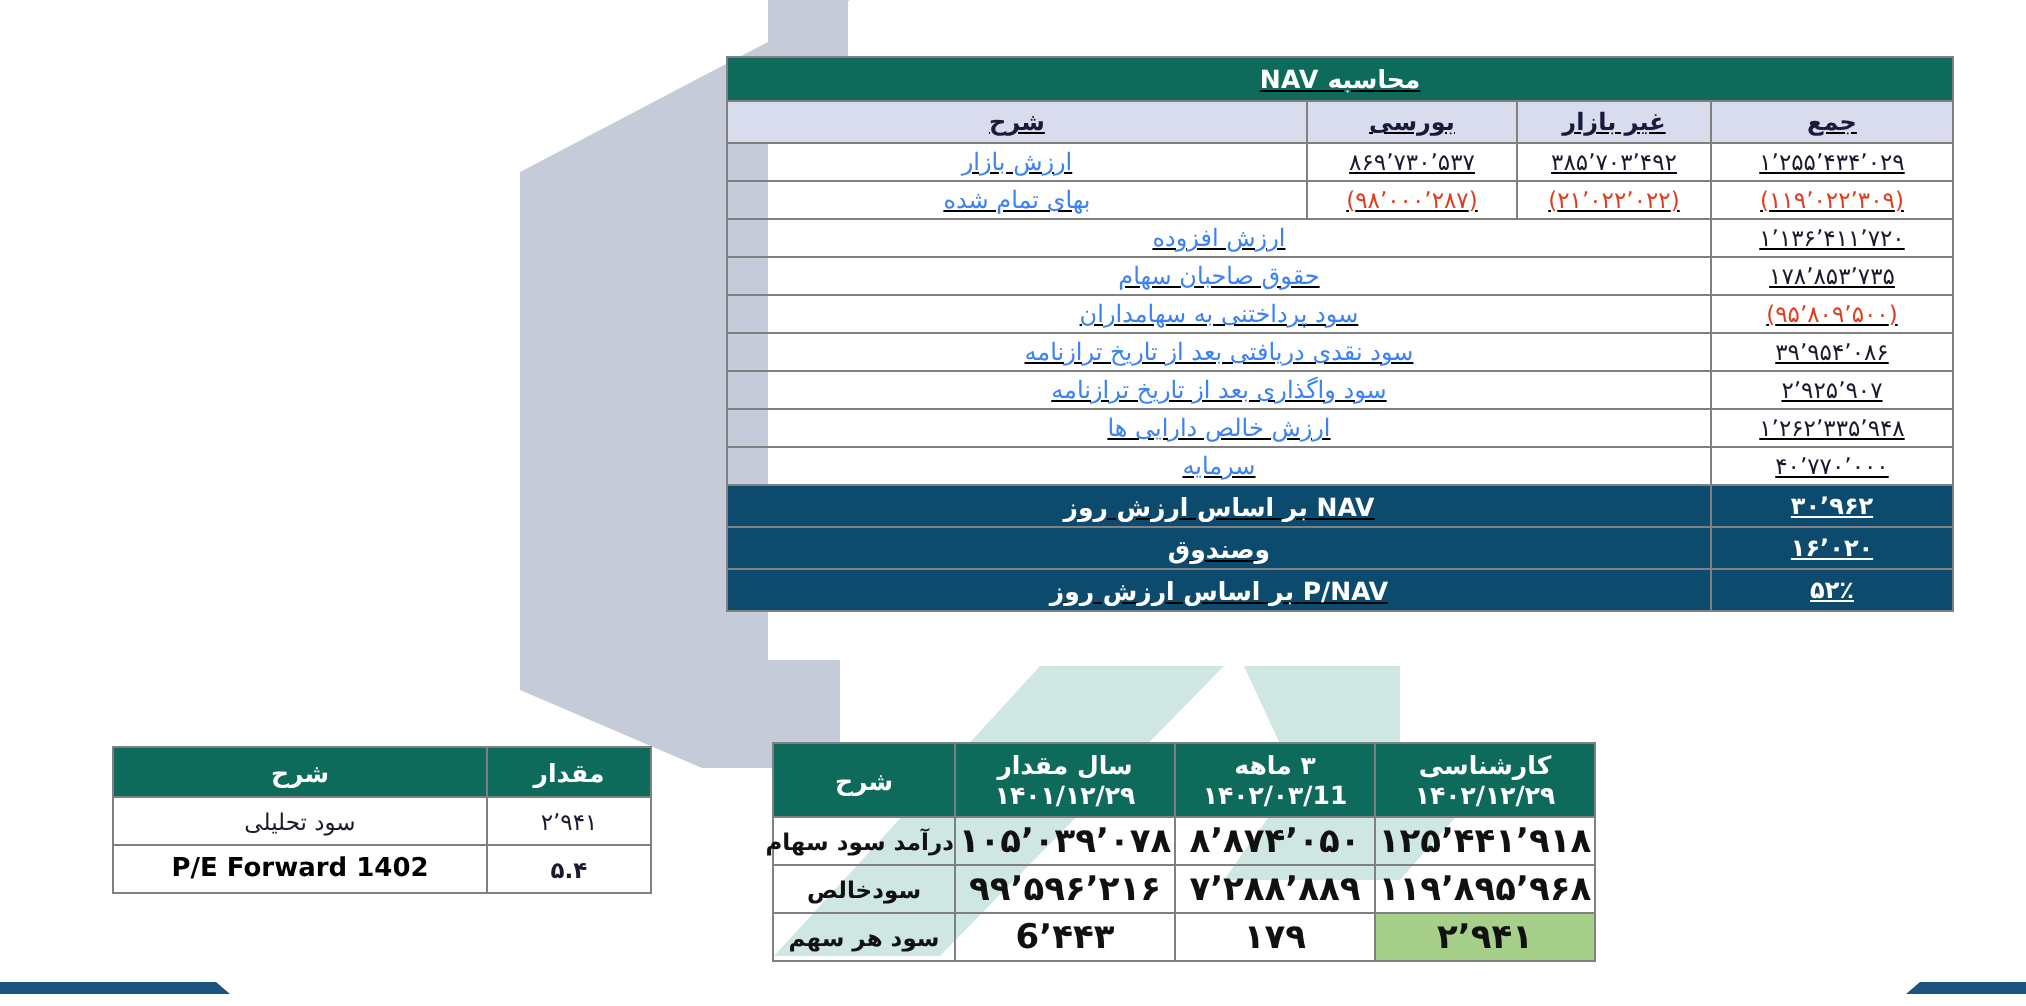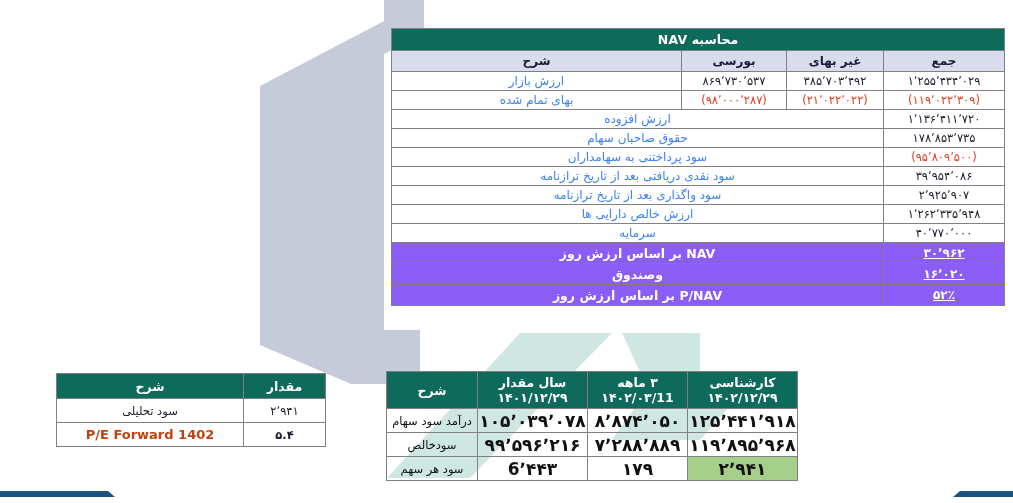--- a/index.html
+++ b/index.html
@@ -34,23 +34,24 @@
     padding: 0;
     text-align: center;
     vertical-align: middle;
     font-weight: bold;
     white-space: nowrap;
   }
 
   
   .nav-table-wrap {
     position: absolute;
-    left: 392px;
+    left: 364px;
     top: 28px;
     width: 613px;
+    text-decoration: underline;
   }
   .nav-table { width: 613px; }
   .nav-table td { height: 18px; font-size: 11.5px; }
 
   .nav-title {
     background: #0e6b5c;
     color: #ffffff;
     font-size: 12.5px !important;
     height: 21px !important;
     letter-spacing: .2px;
@@ -67,21 +68,21 @@
     font-size: 12px !important;
   }
   .num {
     color: #1a1a2e;
     font-size: 11.5px;
     font-weight: normal;
   }
   .num-neg { color: #e03c1f; font-weight: normal; font-size: 11.5px; }
 
   .hl-row td {
-    background: #8b5cf6;
+    background: #0c4a6e;
     color: #ffffff;
     height: 20px !important;
     font-size: 12.5px !important;
     font-weight: bold;
   }
   .hl-row .hl-val {
     text-decoration: underline;
     font-size: 12px !important;
   }
   .hl-row .hl-desc {
@@ -98,21 +99,21 @@
   .small-table { width: 269px; }
   .small-table td { height: 23px; font-size: 11.5px; }
   .small-head td {
     background: #0e6b5c;
     color: #ffffff;
     font-size: 12.5px !important;
     height: 24px !important;
     font-weight: bold;
   }
   .small-table .lbl { font-weight: normal; color: #1a1a2e; font-size: 11.5px; }
-  .small-table .lbl-b { font-weight: bold; color: #c2410c; font-size: 13px; margin-left: 16px; }
+  .small-table .lbl-b { font-weight: bold; color: #000000; font-size: 13px; margin-left: 16px; }
 
   
   .eps-table-wrap {
     position: absolute;
     left: 387px;
     top: 371px;
     width: 411px;
   }
   .eps-table { width: 411px; }
   .eps-table td { height: 23px; font-size: 11.5px; }
@@ -120,21 +121,21 @@
     background: #0e6b5c;
     color: #ffffff;
     font-size: 12.5px !important;
     height: 36px !important;
     line-height: 15px;
     font-weight: bold;
     white-space: normal;
     padding: 0 2px;
   }
   .eps-table .eps-desc {
-    font-weight: normal;
+    font-weight: bold;
     color: #111;
     font-size: 11.5px;
     text-align: center;
   }
   .eps-table .eps-num { font-weight: bold; color: #111; font-size: 17px; }
   .eps-green { background: #a6cf8a; }
 
   .hdr-l1 { display: block; }
   .hdr-l2 { display: block; }
 </style>
@@ -165,21 +166,21 @@
       <col style="width:97px">
       <col style="width:105px">
       <col style="width:290px">
     </colgroup>
     <tbody>
       <tr>
         <td class="nav-title" colspan="4">محاسبه NAV</td>
       </tr>
       <tr>
         <td class="nav-colhead">جمع</td>
-        <td class="nav-colhead">غیر بهای</td>
+        <td class="nav-colhead">غیر بازار</td>
         <td class="nav-colhead">بورسی</td>
         <td class="nav-colhead">شرح</td>
       </tr>
 
       <tr>
         <td class="num">۱٬۲۵۵٬۴۳۴٬۰۲۹</td>
         <td class="num">۳۸۵٬۷۰۳٬۴۹۲</td>
         <td class="num">۸۶۹٬۷۳۰٬۵۳۷</td>
         <td class="nav-desc">ارزش بازار</td>
       </tr>

